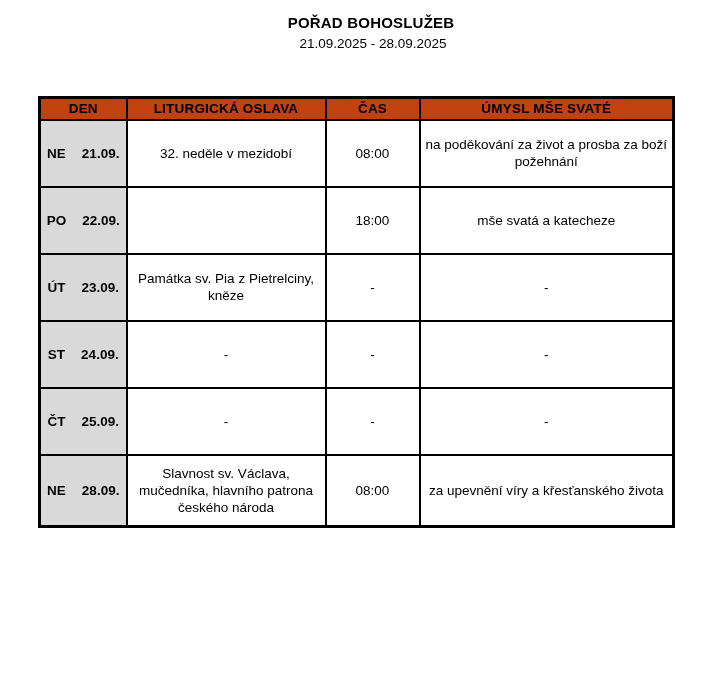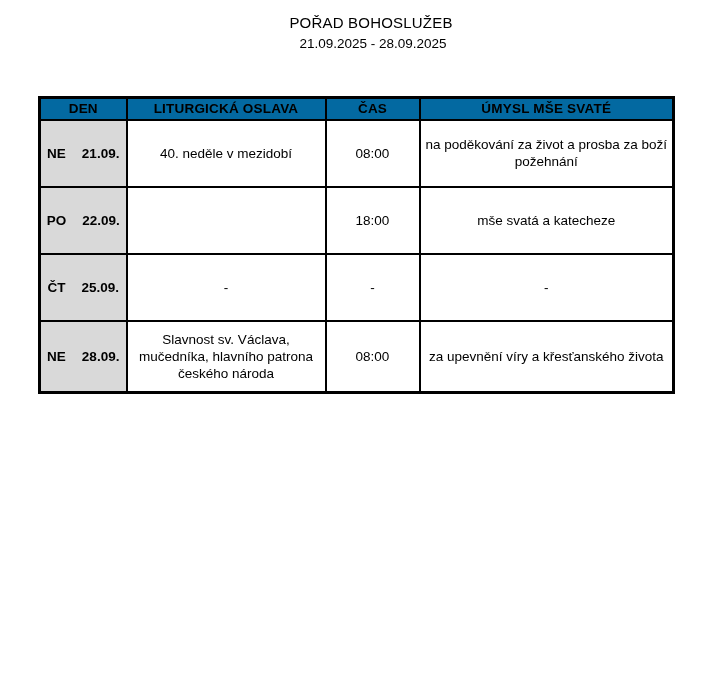--- a/index.html
+++ b/index.html
@@ -16,21 +16,21 @@
     background: #ffffff;
     overflow: hidden;
   }
   .doc-header {
     padding-top: 14px;
     text-align: center;
     line-height: 18px;
   }
   .title {
     font-size: 15px;
-    font-weight: normal;
+    font-weight: bold;
     letter-spacing: 0.2px;
     margin-left: 36px;
   }
   .subtitle {
     font-size: 15px;
     font-weight: bold;
     letter-spacing: 0.2px;
   }
   .date-range {
     font-size: 13.5px;
@@ -56,21 +56,21 @@
     overflow: hidden;
   }
   col.c-den   { width: 87px; }
   col.c-osl   { width: 199px; }
   col.c-cas   { width: 94px; }
   col.c-umysl { width: 254px; }
   thead tr { height: 22px; }
   tbody tr { height: 67px; }
   tbody tr:last-child { height: 72px; }
   th {
-    background: #0369a1;
+    background: #c2410c;
     font-weight: bold;
     letter-spacing: 0.2px;
   }
   td.day-cell {
     background: #d9d9d9;
     font-weight: bold;
   }
   td.day-cell .day-wrap {
     display: flex;
     justify-content: center;
@@ -108,38 +108,60 @@
       </tr>
     </thead>
     <tbody id="schedule-body">
   <tr>
     <td class="day-cell">
       <span class="day-wrap">
         <span>NE</span>
         <span>21.09.</span>
       </span>
     </td>
-    <td class="celebration-cell">40. neděle v mezidobí</td>
+    <td class="celebration-cell">32. neděle v mezidobí</td>
     <td class="time-cell">08:00</td>
     <td class="intention-cell">na poděkování za život a prosba za boží požehnání</td>
   </tr>
 
   <tr>
     <td class="day-cell">
       <span class="day-wrap">
         <span>PO</span>
         <span>22.09.</span>
       </span>
     </td>
     <td class="celebration-cell"></td>
     <td class="time-cell">18:00</td>
     <td class="intention-cell">mše svatá a katecheze</td>
   </tr>
 
+  <tr>
+    <td class="day-cell">
+      <span class="day-wrap">
+        <span>ÚT</span>
+        <span>23.09.</span>
+      </span>
+    </td>
+    <td class="celebration-cell">Památka sv. Pia z Pietrelciny, kněze</td>
+    <td class="time-cell">-</td>
+    <td class="intention-cell">-</td>
+  </tr>
 
+  <tr>
+    <td class="day-cell">
+      <span class="day-wrap">
+        <span>ST</span>
+        <span>24.09.</span>
+      </span>
+    </td>
+    <td class="celebration-cell">-</td>
+    <td class="time-cell">-</td>
+    <td class="intention-cell">-</td>
+  </tr>
 
   <tr>
     <td class="day-cell">
       <span class="day-wrap">
         <span>ČT</span>
         <span>25.09.</span>
       </span>
     </td>
     <td class="celebration-cell">-</td>
     <td class="time-cell">-</td>

